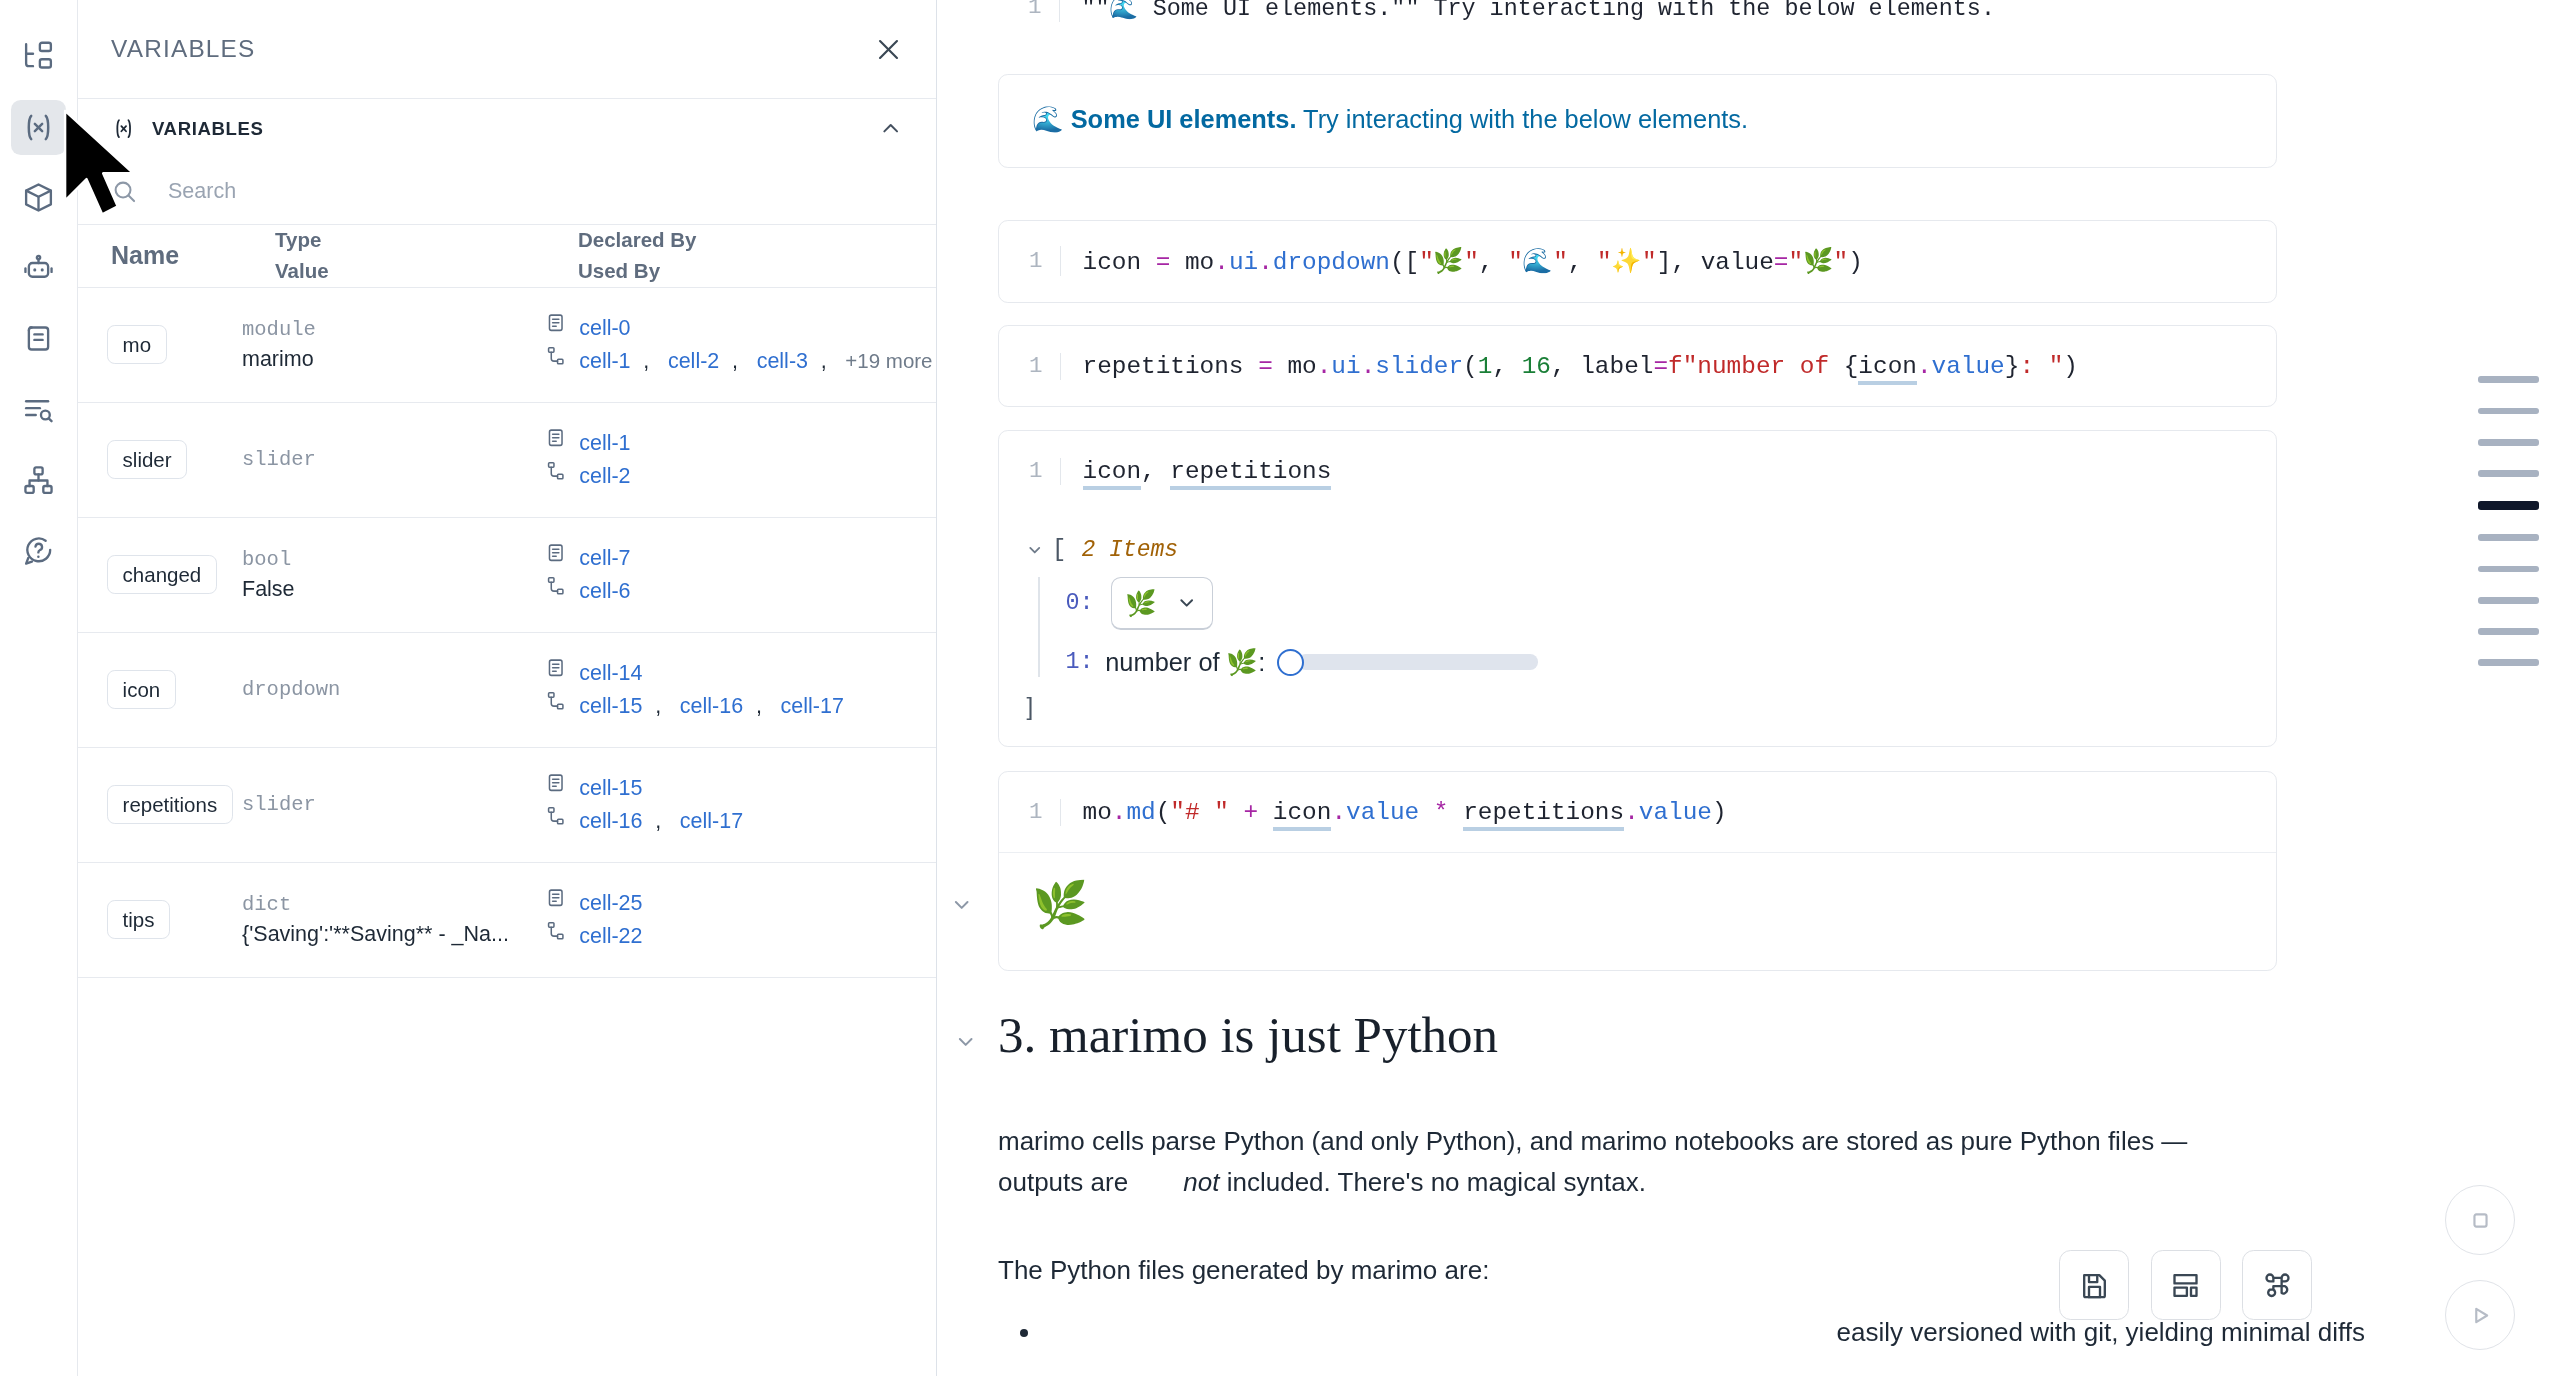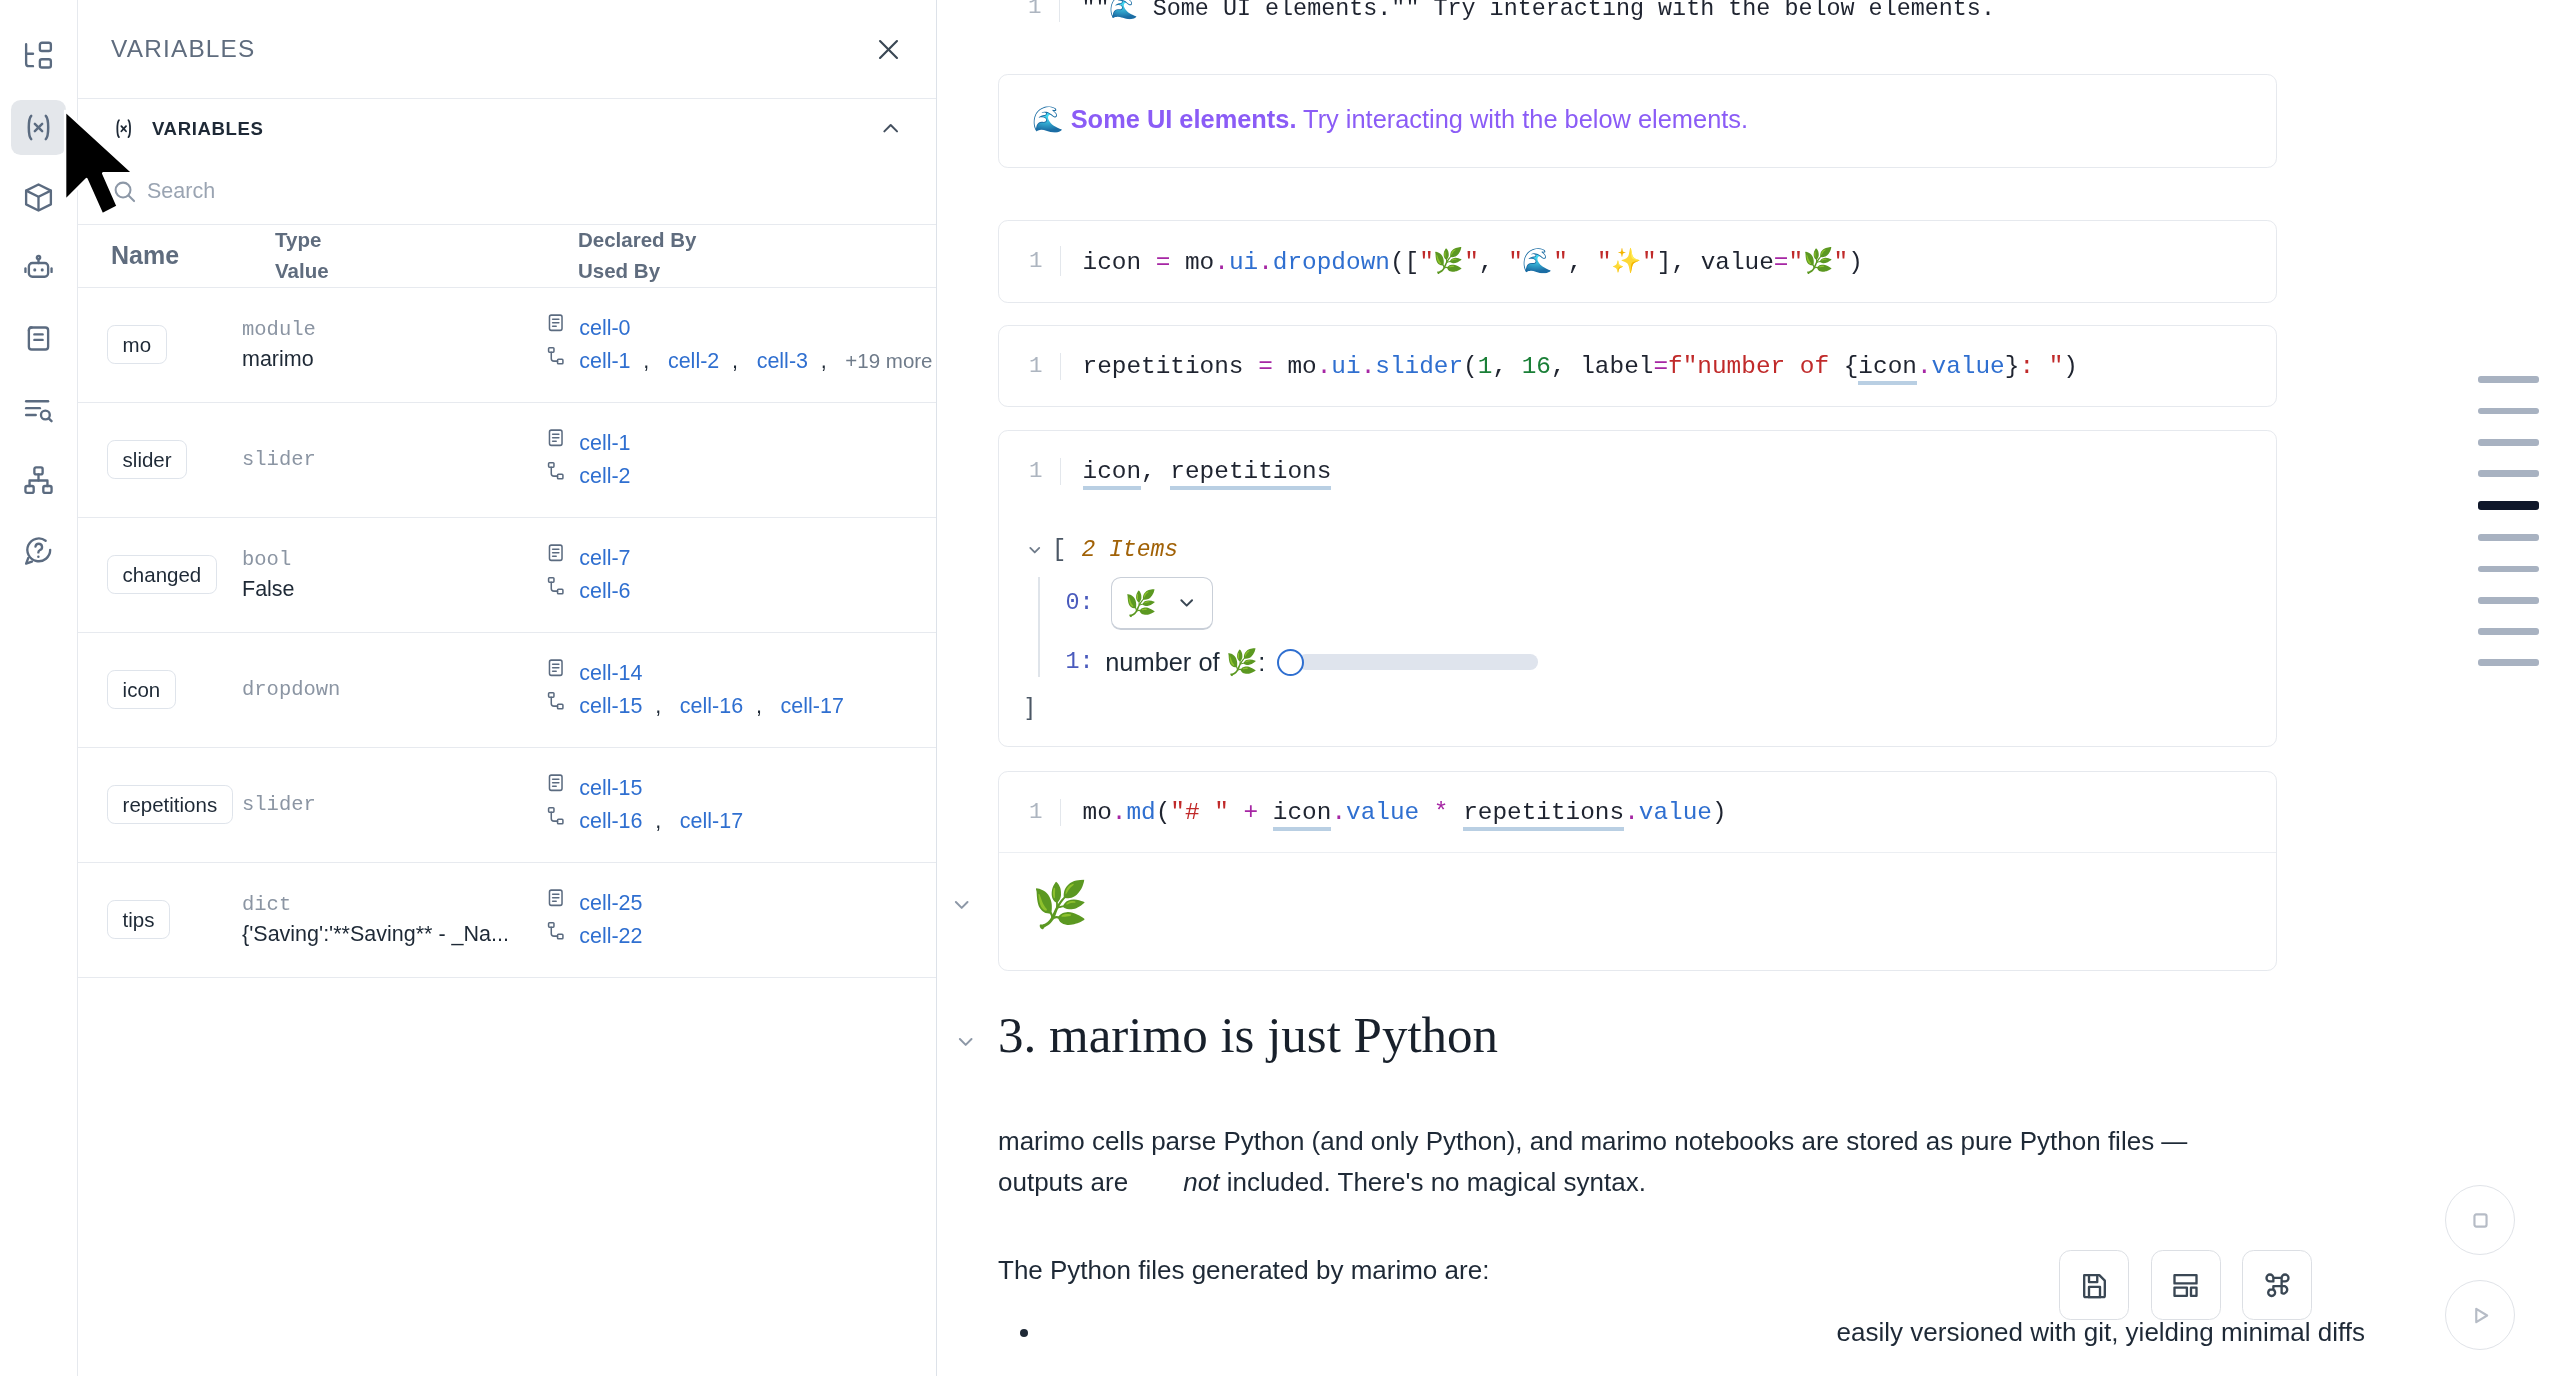--- a/index.html
+++ b/index.html
@@ -67,21 +67,21 @@
   }
   .section-head .lbl {
     font-size: 18.6px; font-weight: 700; letter-spacing: 0.6px;
     color: #1e2936; flex: 1;
   }
   .section-head .ico { color: #1e2936; display: flex; }
   .chev { color: #44505f; display: flex; }
 
   .search-row {
     height: 66px; display: flex; align-items: center;
-    gap: 7px; padding: 0 33px;
+    gap: 28px; padding: 0 33px;
     border-bottom: 1px solid #e7eaef;
   }
   .search-row .mag { color: #8d98a7; display:flex; }
   .search-row input {
     border: 0; outline: 0; font-size: 21.5px;
     color: #1e2936; background: transparent;
     font-family: "Liberation Sans", sans-serif;
     width: 100%;
   }
   .search-row input::placeholder { color: #9aa4b2; }
@@ -165,21 +165,21 @@
     white-space: pre;
   }
   .tok-op    { color: #a626a4; }
   .tok-attr  { color: #2f6fd0; }
   .tok-str   { color: #c02a2a; }
   .tok-num   { color: #1a7f37; }
   .tok-dot   { color: #a626a4; }
   .tok-plain { color: #1f2430; }
   .uline { border-bottom: 4.9px solid #b9cfe3; padding-bottom: 1px; }
 
-  .md-out { padding: 29px 33px 33px 33px; font-size: 25.4px; color: #8b5cf6; }
+  .md-out { padding: 29px 33px 33px 33px; font-size: 25.4px; color: #0369a1; }
   .md-out b { font-weight: 700; }
 
   
   .outbox { padding: 25.4px 0 25.4px 25.4px; }
   .outrow { display: flex; align-items: center; font-family: "Liberation Mono", monospace; }
   .out-chev { color: #6f7b8a; margin-right: 5.9px; display: flex; }
   .out-brk { color: #4b5765; font-size: 24.4px; }
   .out-items { color: #a16207; font-style: italic; font-size: 23px; margin-left: 15px; }
   .out-indent { border-left: 2px solid #dfe4ea; margin-left: 13.7px; padding-left: 25.4px; }
   .out-idx { color: #4a5bbd; font-size: 23.4px; font-family: "Liberation Mono", monospace; }

